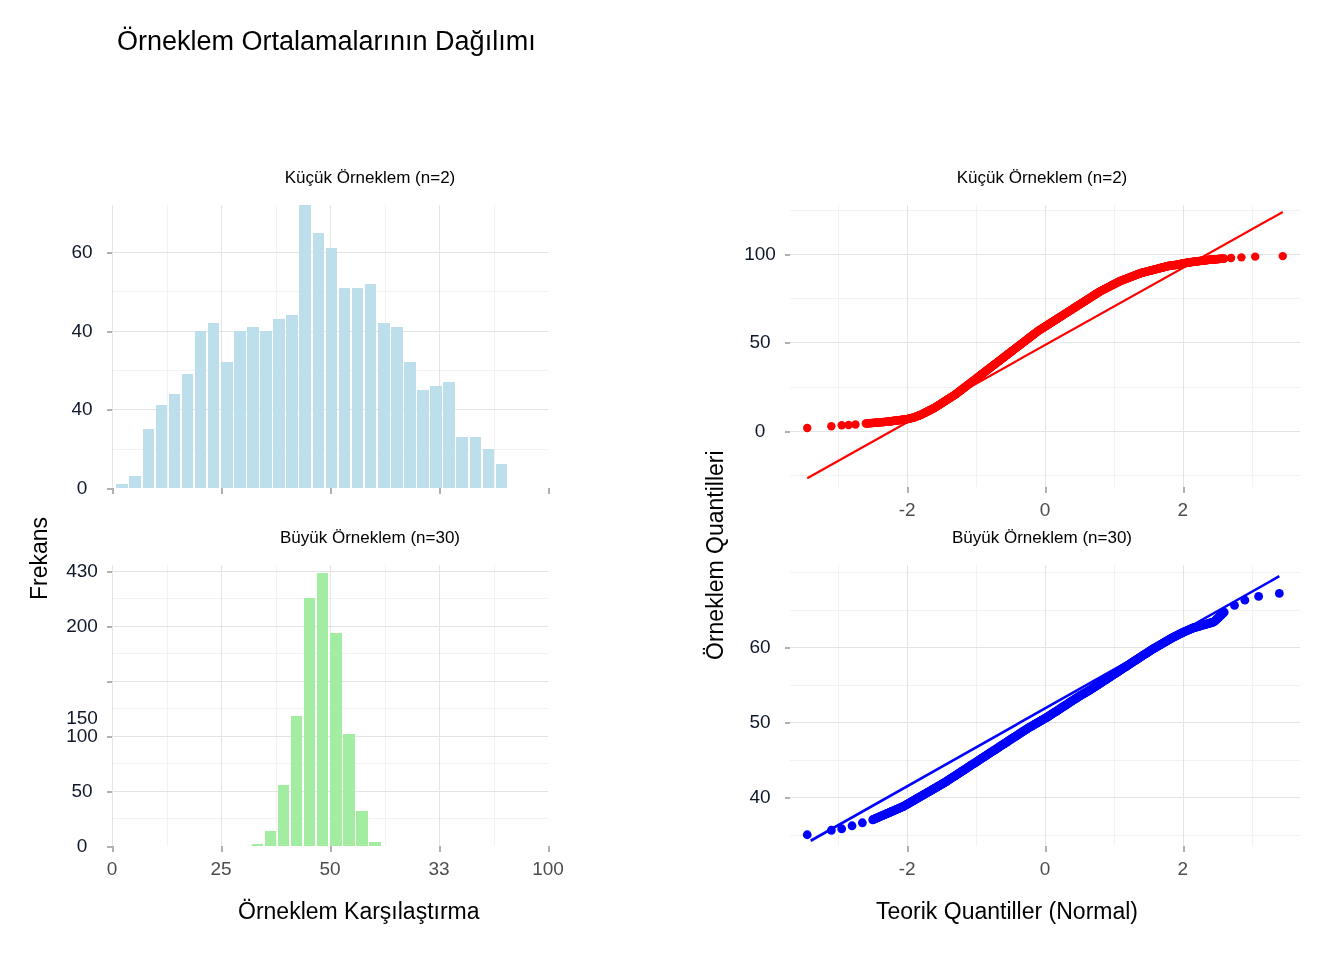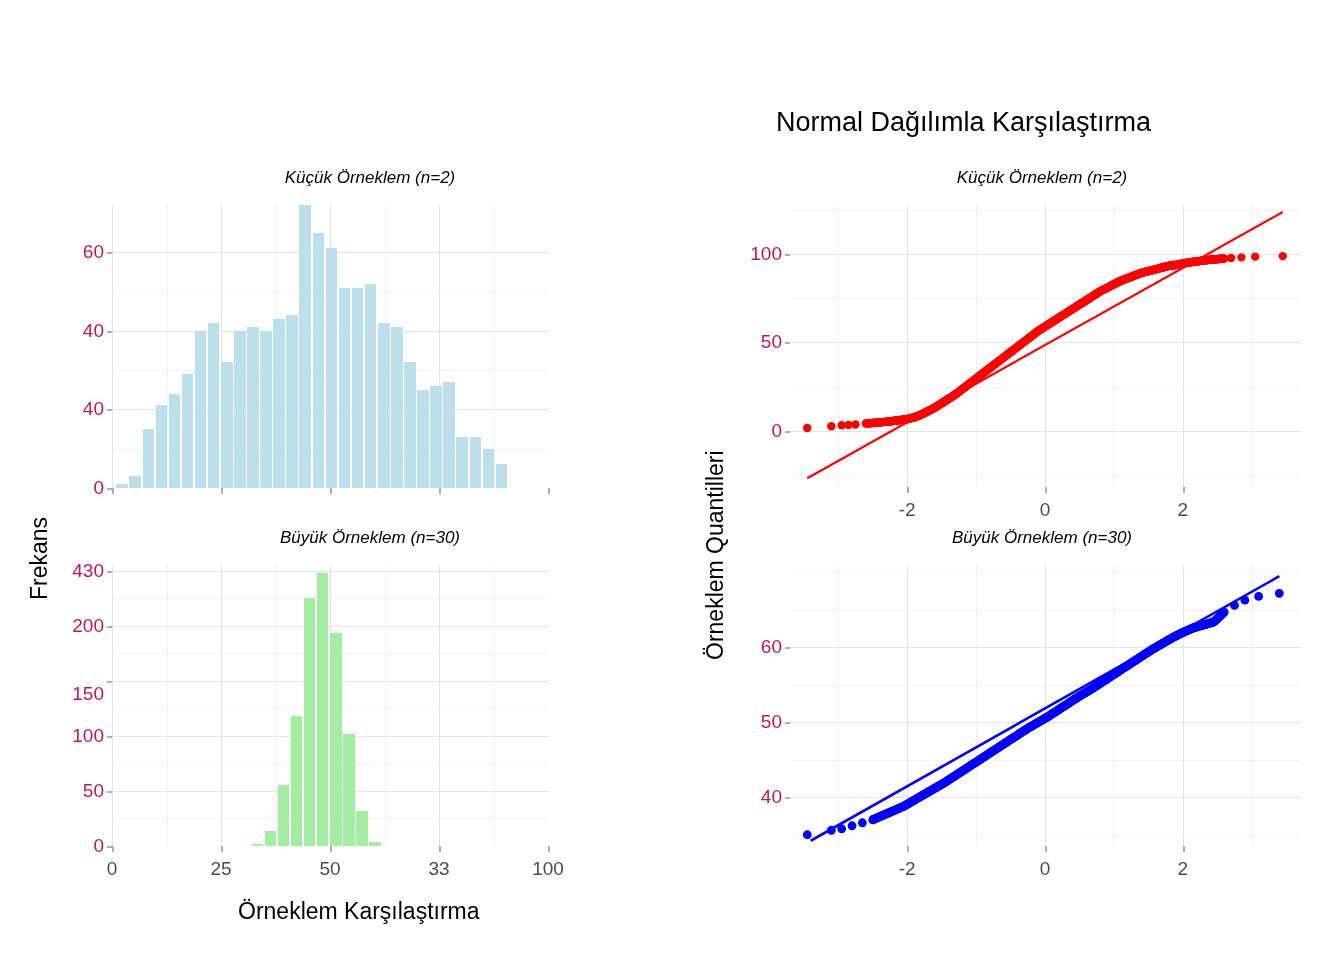--- a/index.html
+++ b/index.html
@@ -8,48 +8,49 @@
 
   
   .suptitle{position:absolute;font-size:27px;color:#000;white-space:nowrap;}
   #left-title-1{left:117px;top:26px;}
   #left-title-2{left:117px;top:107px;}
   #right-title-1{left:776px;top:26px;}
   #right-title-2{left:776px;top:107px;}
 
   
   .panel{position:absolute;}
-  .facet-title{position:absolute;width:100%;text-align:center;font-size:17px;color:#000;white-space:nowrap;font-style:italic;}
+  .facet-title{position:absolute;width:100%;text-align:center;font-size:17px;color:#000;white-space:nowrap;}
   .plotarea{position:absolute;background:#ffffff;overflow:hidden;}
   .grid-major{position:absolute;background:#e4e4e4;}
   .grid-minor{position:absolute;background:#f2f2f2;}
-  .ytick-label{position:absolute;font-size:19px;color:#be185d;text-align:right;white-space:nowrap;transform:translateY(-50%);}
+  .ytick-label{position:absolute;font-size:19px;color:#0f172a;text-align:center;white-space:nowrap;transform:translateY(-50%);}
   .xtick-label{position:absolute;font-size:19px;color:#4d4d4d;text-align:center;white-space:nowrap;transform:translateX(-50%);}
   .tickmark{position:absolute;background:#b0b0b0;}
   .axis-title{position:absolute;font-size:23px;color:#000;white-space:nowrap;}
   .axis-title.vert{transform-origin:0 0;transform:rotate(-90deg);}
 
   
   .bar{position:absolute;bottom:0;}
   .bar.blue{background:#bcdfeb;}
   .bar.green{background:#a2eda2;}
 
   
   .qq-svg{position:absolute;left:0;top:0;}
 </style>
 </head>
 <body>
 
 <div id="root">
 
-  <div class="suptitle" id="right-title-2">Normal Dağılımla Karşılaştırma</div>
+  <div class="suptitle" id="left-title-1">Örneklem Ortalamalarının Dağılımı</div>
 
   <div class="axis-title vert" id="hist-y-title" style="left: 26px; top: 600px;">Frekans</div>
   <div class="axis-title" id="hist-x-title" style="left: 238px; top: 898px;">Örneklem Karşılaştırma</div>
   <div class="axis-title vert" id="qq-y-title" style="left: 702px; top: 660px;">Örneklem Quantilleri</div>
+  <div class="axis-title" id="qq-x-title" style="left: 876px; top: 898px;">Teorik Quantiller (Normal)</div>
 
   <div class="panel" id="panel-hist-small" style="left: 60px; top: 160px; width: 620px; height: 360px;">
     <div class="facet-title" style="top: 8px;">Küçük Örneklem (n=2)</div>
     <div class="plotarea" id="pa-hist-small" style="left: 52px; top: 45px; width: 436px; height: 283px;">
         <div class="grid-minor" style="left: 0px; top: 244px; width: 436px; height: 1px;"></div>
         <div class="grid-minor" style="left: 0px; top: 165px; width: 436px; height: 1px;"></div>
         <div class="grid-minor" style="left: 0px; top: 86px; width: 436px; height: 1px;"></div>
         <div class="grid-minor" style="left: 55px; top: 0px; width: 1px; height: 283px;"></div>
         <div class="grid-minor" style="left: 164px; top: 0px; width: 1px; height: 283px;"></div>
         <div class="grid-minor" style="left: 273px; top: 0px; width: 1px; height: 283px;"></div>
@@ -1401,21 +1402,21 @@
     <div class="tickmark" style="left: 221px; top: 488px; width: 1.5px; height: 6px;"></div>
     <div class="tickmark" style="left: 330px; top: 488px; width: 1.5px; height: 6px;"></div>
     <div class="tickmark" style="left: 439px; top: 488px; width: 1.5px; height: 6px;"></div>
     <div class="tickmark" style="left: 548px; top: 488px; width: 1.5px; height: 6px;"></div>
     <div class="ytick-label" style="left: 60px; top: 846px; width: 44px;">0</div>
     <div class="tickmark" style="left: 107px; top: 846px; width: 5px; height: 1.5px;"></div>
     <div class="ytick-label" style="left: 60px; top: 790.902px; width: 44px;">50</div>
     <div class="tickmark" style="left: 107px; top: 791px; width: 5px; height: 1.5px;"></div>
     <div class="ytick-label" style="left: 60px; top: 735.804px; width: 44px;">100</div>
     <div class="tickmark" style="left: 107px; top: 736px; width: 5px; height: 1.5px;"></div>
-    <div class="ytick-label" style="left: 60px; top: 694px; width: 44px;">150</div>
+    <div class="ytick-label" style="left: 60px; top: 718px; width: 44px;">150</div>
     <div class="tickmark" style="left: 107px; top: 681px; width: 5px; height: 1.5px;"></div>
     <div class="ytick-label" style="left: 60px; top: 625.608px; width: 44px;">200</div>
     <div class="tickmark" style="left: 107px; top: 626px; width: 5px; height: 1.5px;"></div>
     <div class="ytick-label" style="left: 60px; top: 570.51px; width: 44px;">430</div>
     <div class="tickmark" style="left: 107px; top: 571px; width: 5px; height: 1.5px;"></div>
     <div class="tickmark" style="left: 112px; top: 846px; width: 1.5px; height: 6px;"></div>
     <div class="xtick-label" style="left: 112px; top: 858px;">0</div>
     <div class="tickmark" style="left: 221px; top: 846px; width: 1.5px; height: 6px;"></div>
     <div class="xtick-label" style="left: 221px; top: 858px;">25</div>
     <div class="tickmark" style="left: 330px; top: 846px; width: 1.5px; height: 6px;"></div>

